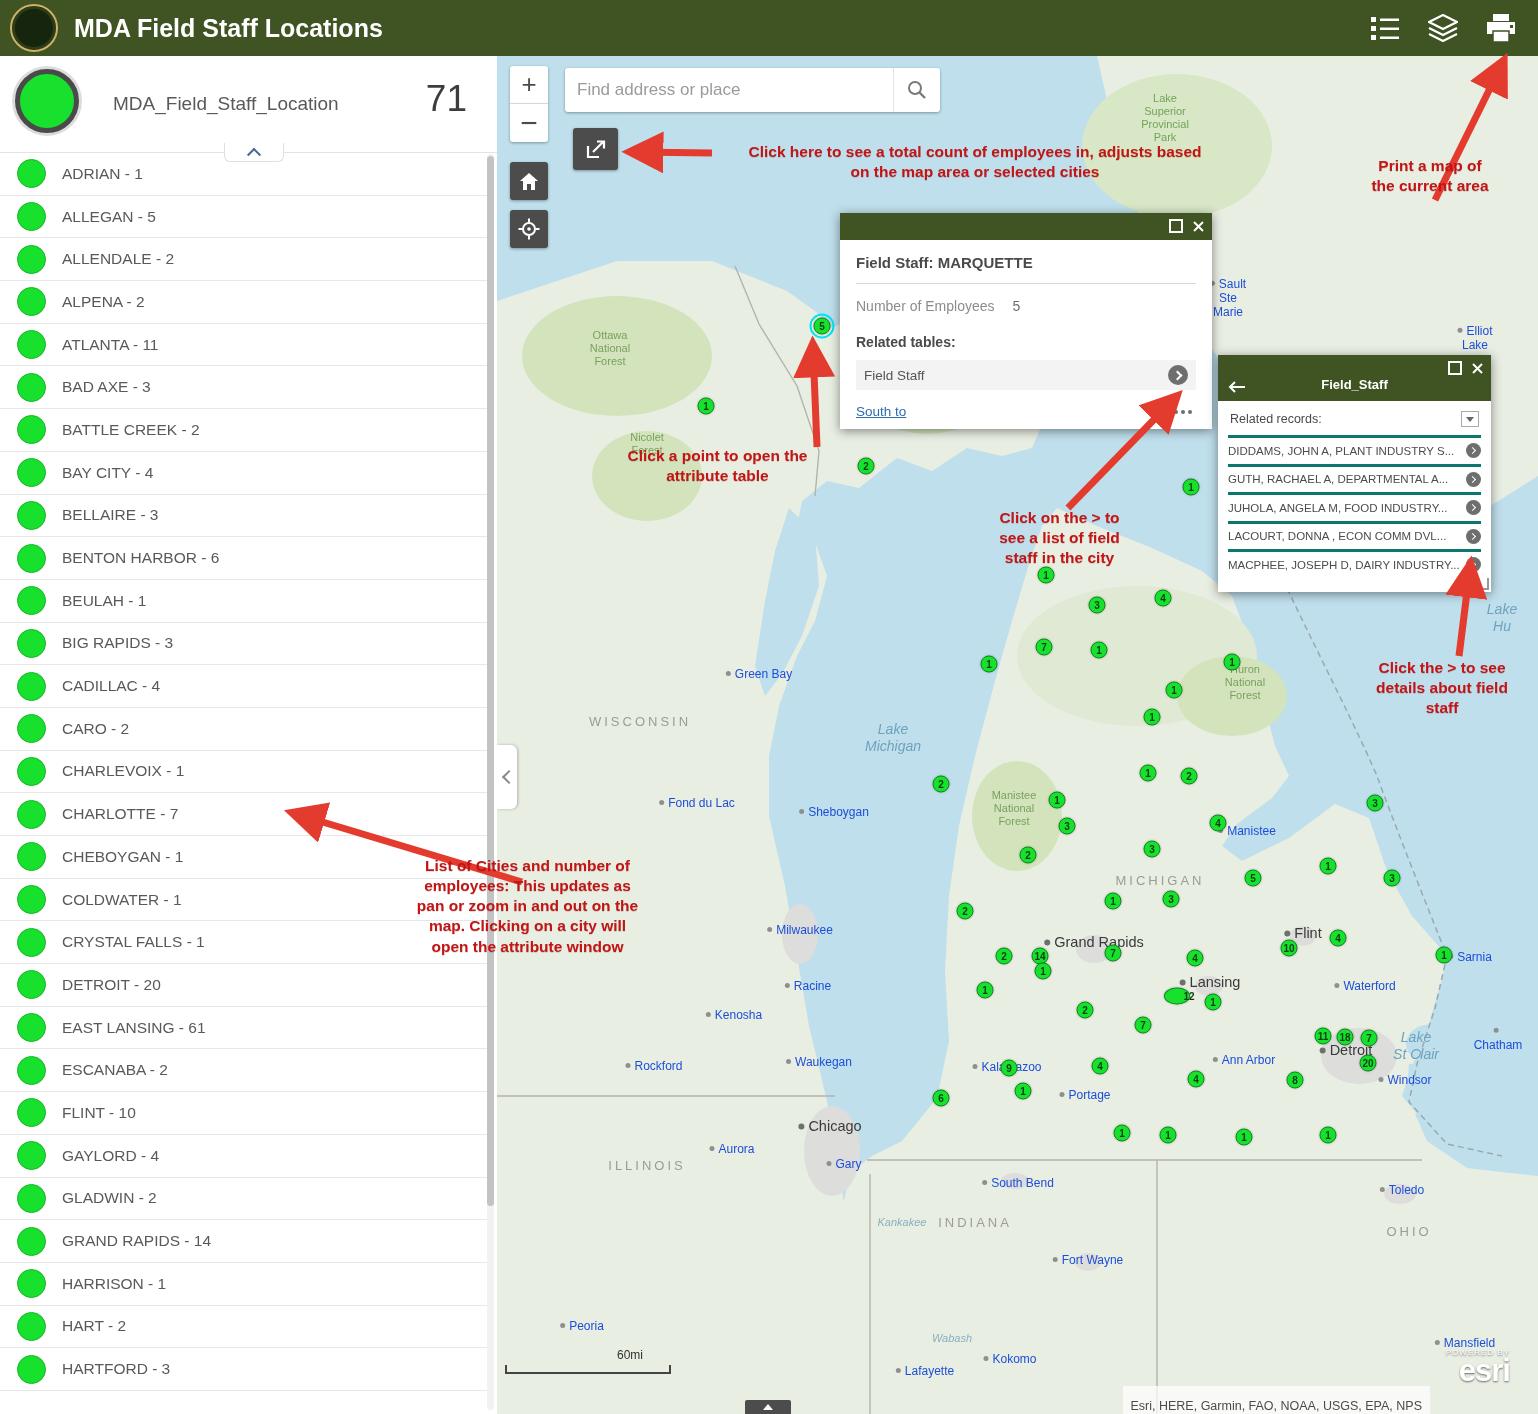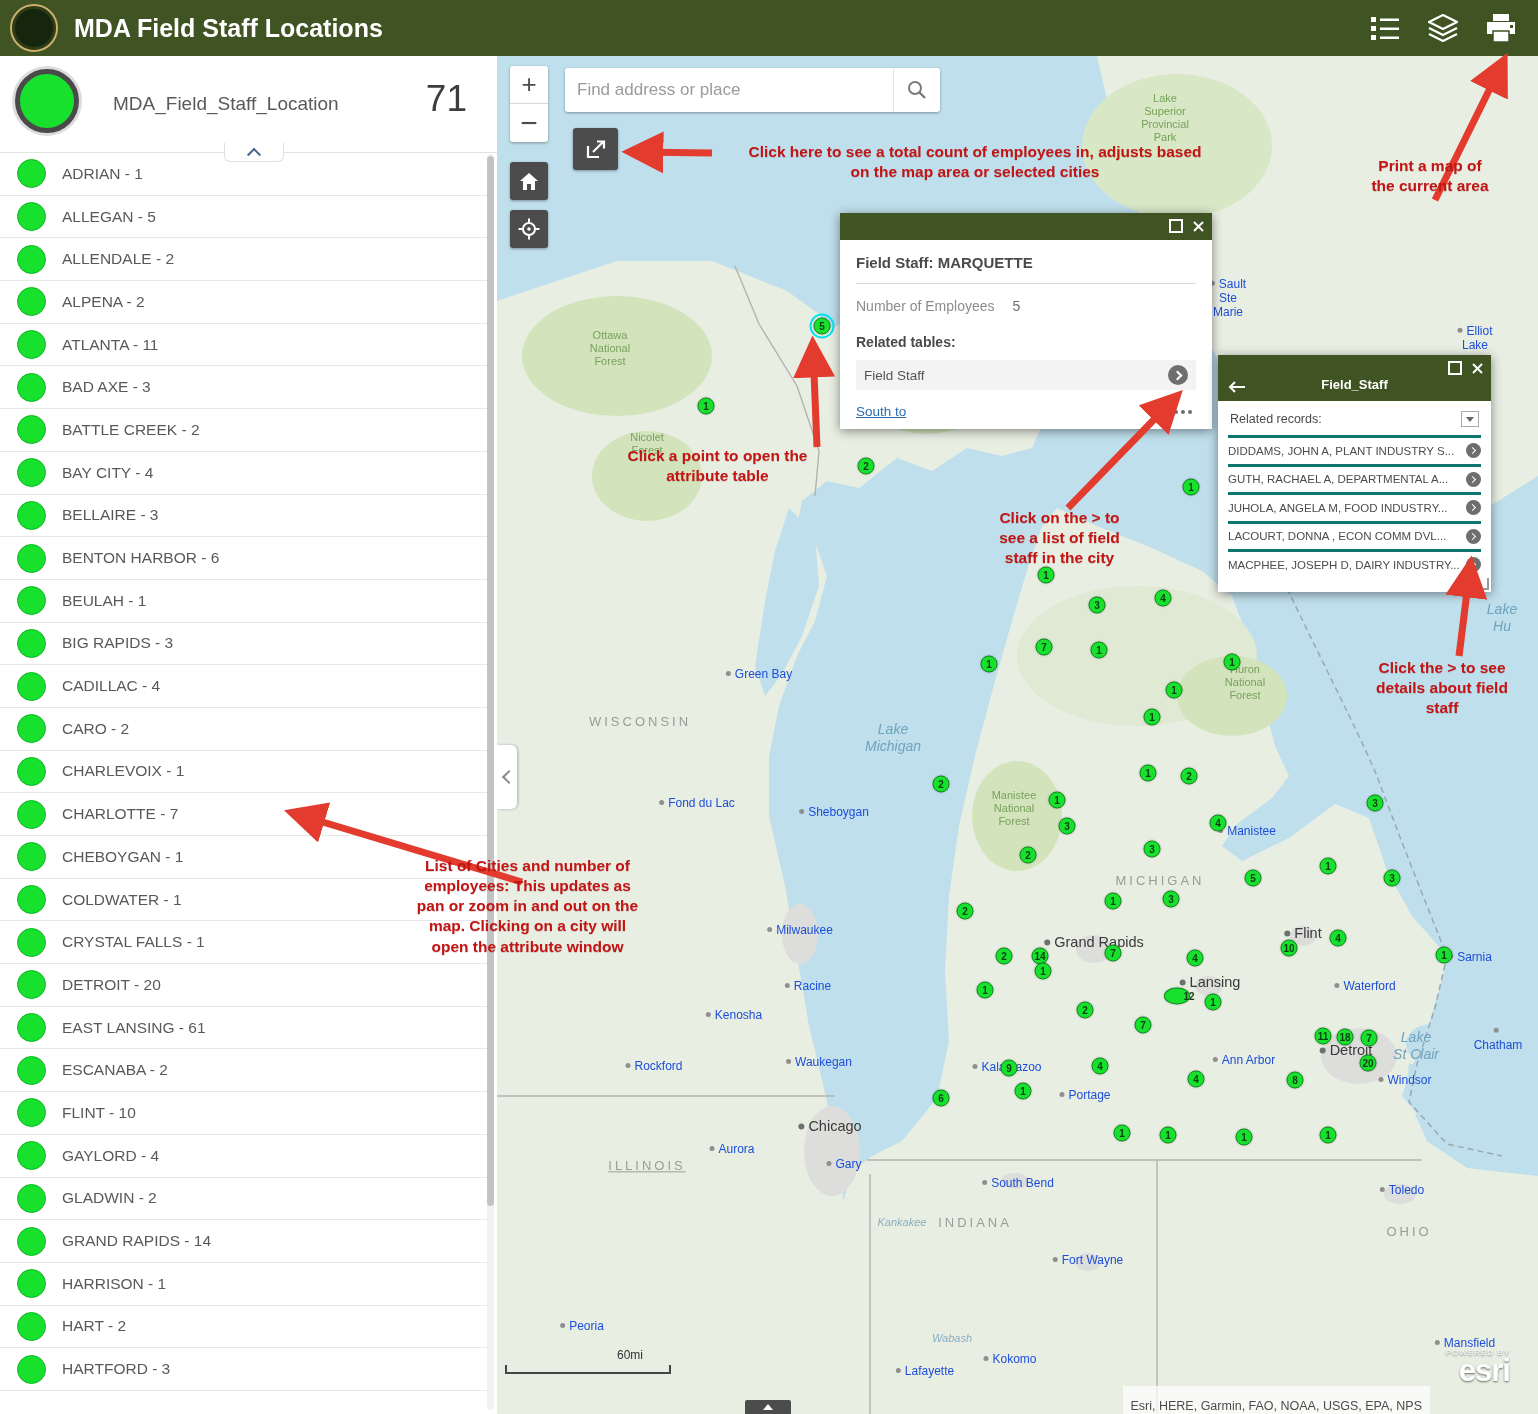--- a/index.html
+++ b/index.html
@@ -420,21 +420,21 @@
       <div class="lbl water" style="left: 919px; top: 990px;">Lake
 St Clair</div>
       <div class="lbl city" style="left: 1001px; top: 982px;">Chatham</div>
       <div class="lbl city" style="left: 157px; top: 1010px;">Rockford</div>
       <div class="lbl city" style="left: 322px; top: 1006px;">Waukegan</div>
       <div class="lbl city" style="left: 510px; top: 1011px;">Kalamazoo</div>
       <div class="lbl city" style="left: 908px; top: 1024px;">Windsor</div>
       <div class="lbl city" style="left: 588px; top: 1039px;">Portage</div>
       <div class="lbl citylg" style="left: 333px; top: 1071px;">Chicago</div>
       <div class="lbl city" style="left: 235px; top: 1093px;">Aurora</div>
-      <div class="lbl region" style="left: 150px; top: 1110px; text-decoration: underline;">ILLINOIS</div>
+      <div class="lbl region" style="left: 150px; top: 1110px;">ILLINOIS</div>
       <div class="lbl city" style="left: 347px; top: 1108px;">Gary</div>
       <div class="lbl city" style="left: 521px; top: 1127px;">South Bend</div>
       <div class="lbl city" style="left: 905px; top: 1134px;">Toledo</div>
       <div class="lbl watersm" style="left: 405px; top: 1166px;">Kankakee</div>
       <div class="lbl region" style="left: 478px; top: 1167px;">INDIANA</div>
       <div class="lbl region" style="left: 912px; top: 1176px;">OHIO</div>
       <div class="lbl city" style="left: 591px; top: 1204px;">Fort Wayne</div>
       <div class="lbl city" style="left: 85px; top: 1270px;">Peoria</div>
       <div class="lbl city" style="left: 968px; top: 1287px;">Mansfield</div>
       <div class="lbl watersm" style="left: 455px; top: 1282px;">Wabash</div>

